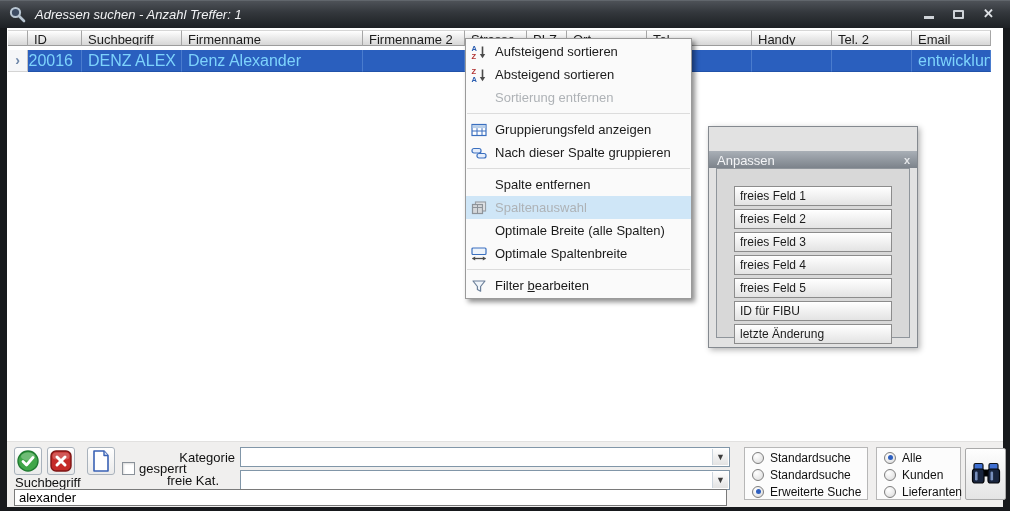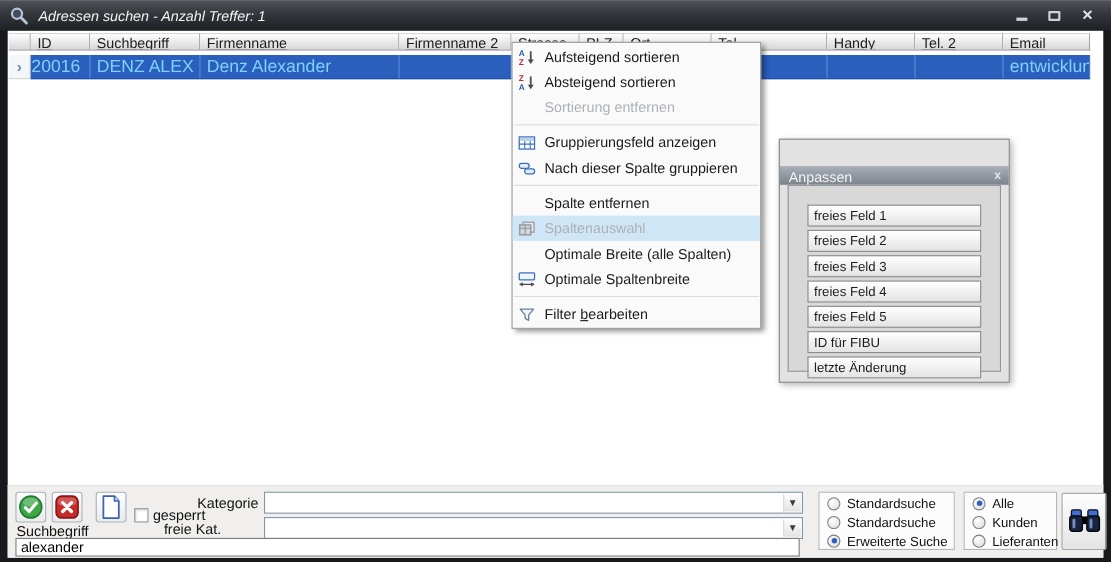--- a/index.html
+++ b/index.html
@@ -334,21 +334,21 @@
     </div>
 
     <div class="checkbox"></div>
     <span class="lbl" style="left:132px; top:19px">gesperrt</span>
 
     <span class="lbl" style="left:158px; top:8px; width:70px; text-align:right">Kategorie</span>
     <div class="combo" style="top:5px">
       <div class="combo-arrow">▼</div>
     </div>
 
-    <span class="lbl" style="left:142px; top:31px; width:70px; text-align:left">freie Kat.</span>
+    <span class="lbl" style="left:142px; top:31px; width:70px; text-align:right">freie Kat.</span>
     <div class="combo" style="top:28px">
       <div class="combo-arrow">▼</div>
     </div>
 
     <span class="lbl" style="left:8px; top:33px">Suchbegriff</span>
     <input class="search-input" type="text" value="alexander" style="">
 
     <div class="groupbox" style="left:737px; width:124px; padding-top:1px">
       <div class="radio-row">
         <span class="radio"></span>

